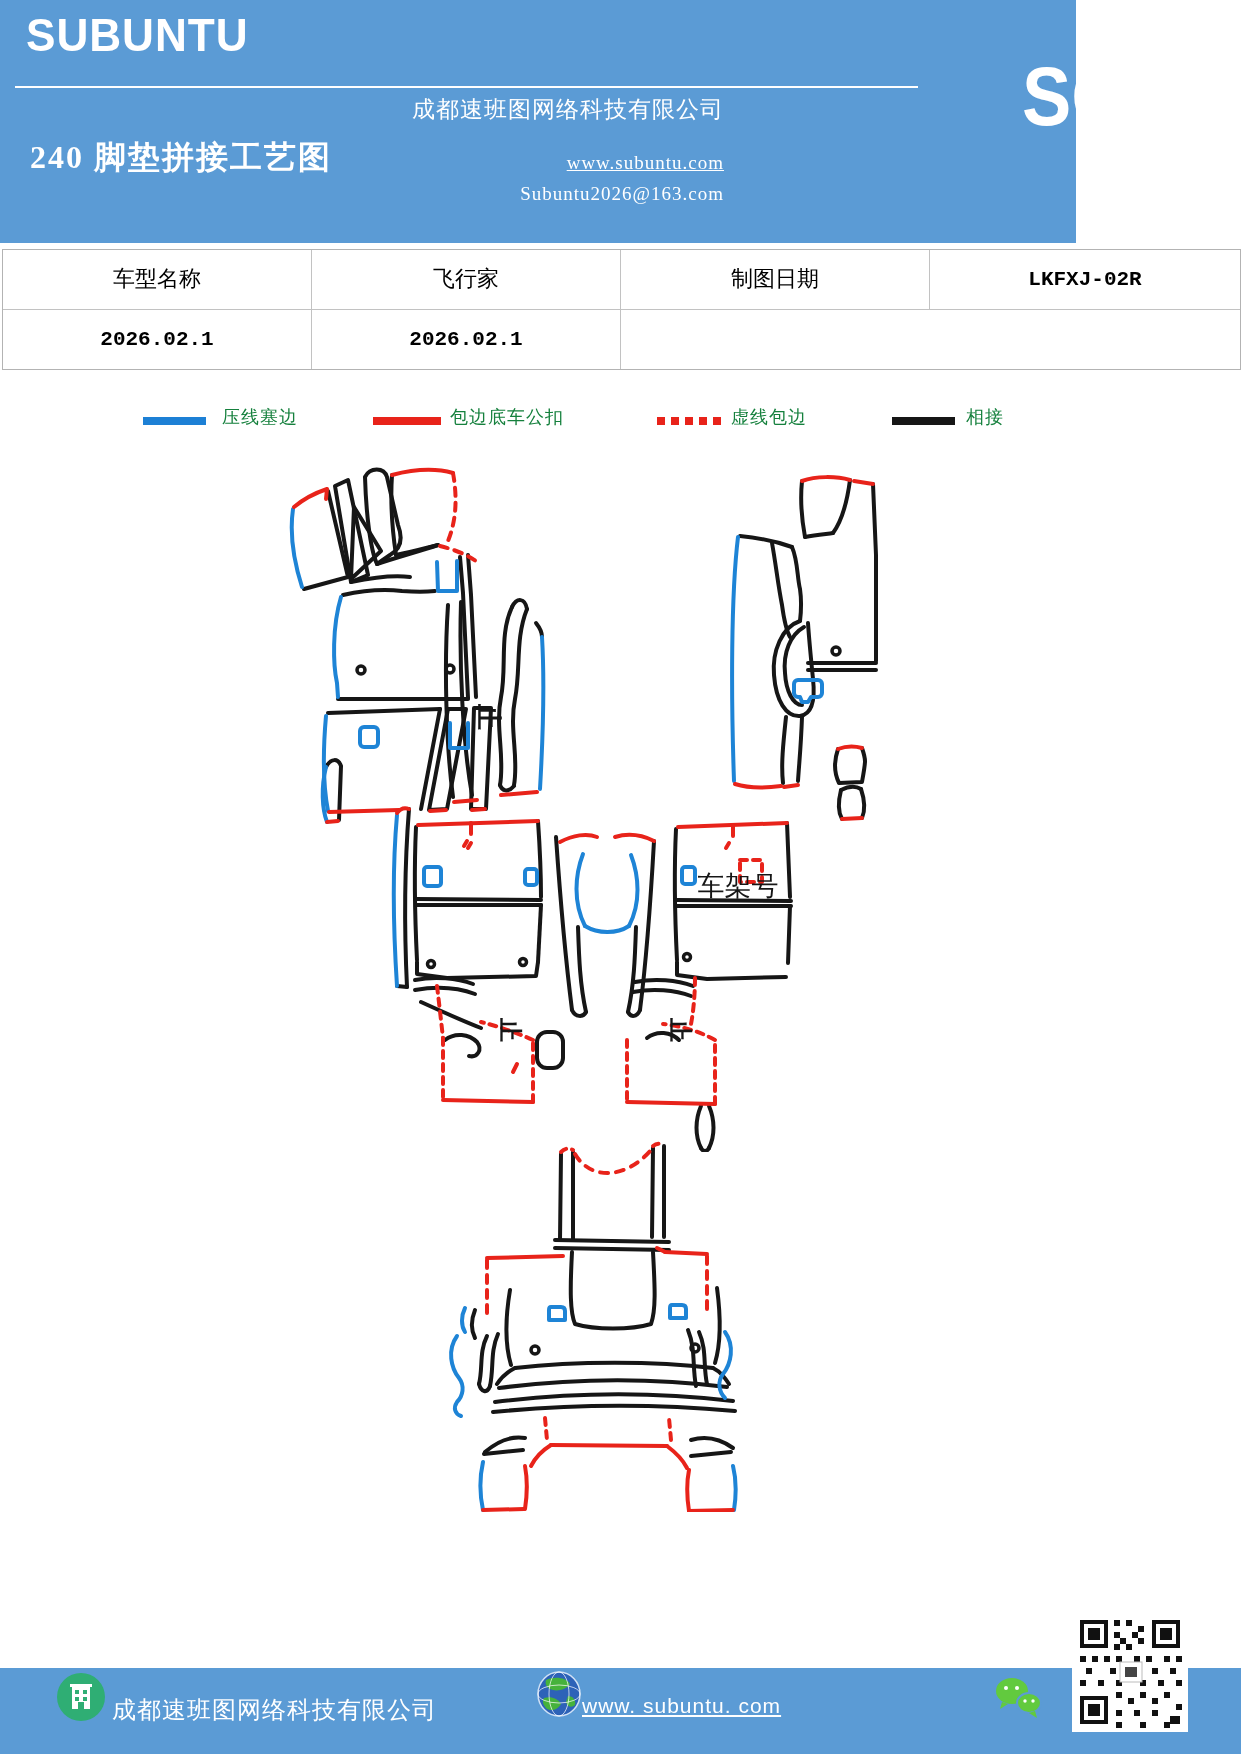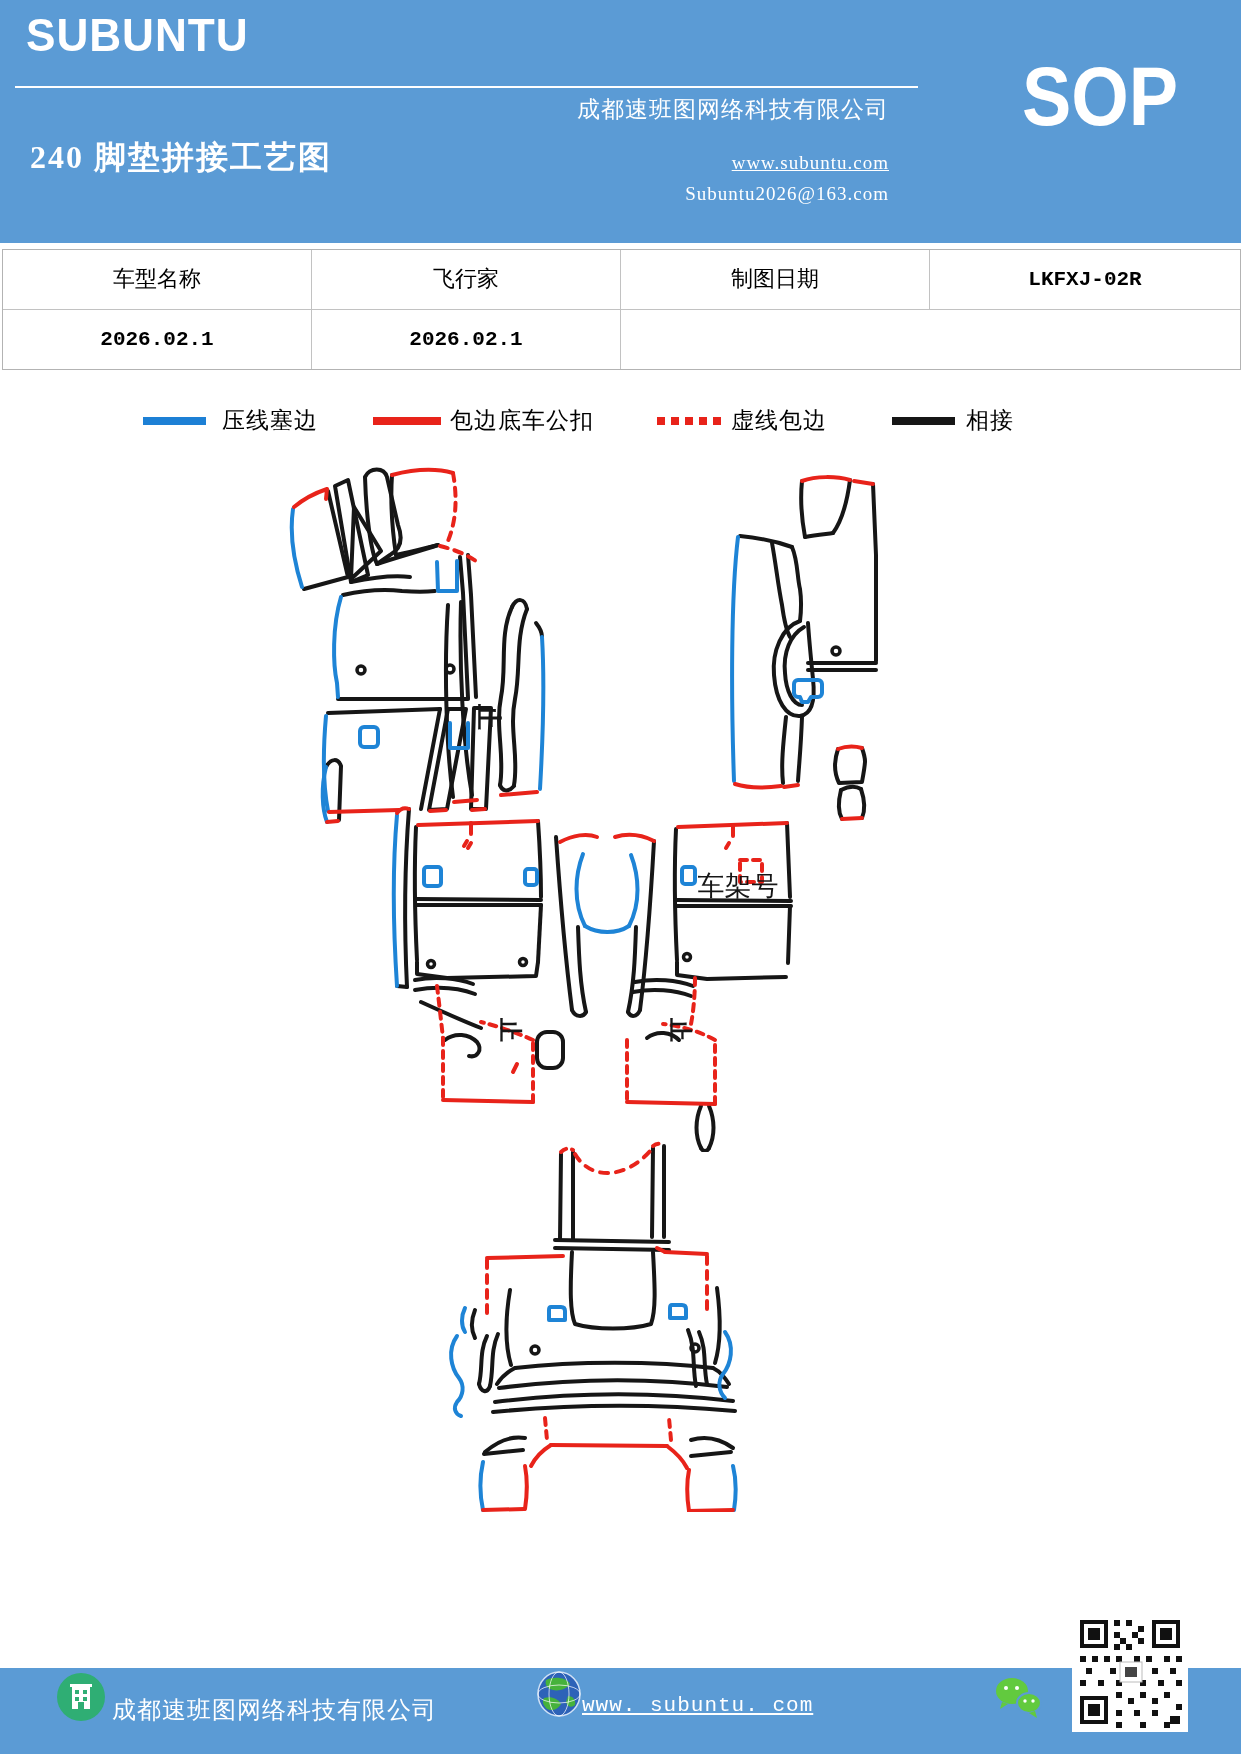--- a/index.html
+++ b/index.html
@@ -1,19 +1,19 @@
 <!DOCTYPE html>
 <html><head>
 <meta charset="utf-8">
 <style>
   html,body{margin:0;padding:0;background:#e9e9e9;}
   .page{position:relative;width:1241px;height:1754px;background:#ffffff;margin:0 auto;
         font-family:"Liberation Serif",serif;overflow:hidden;}
   
-  .header{position:absolute;left:0;top:0;width:1241px;height:243px;background:#5b9bd5;color:#fff;}
+  .header{position:absolute;left:0;top:0;width:1076px;height:243px;background:#5b9bd5;color:#fff;}
   .brand{position:absolute;left:26px;top:8px;font-family:"Liberation Sans",sans-serif;
          font-weight:bold;font-size:46px;letter-spacing:1px;transform:scaleX(.96);transform-origin:left;}
   .header-rule{position:absolute;left:15px;top:86px;width:903px;height:2px;background:#ffffff;}
   .doc-title{position:absolute;left:30px;top:136px;font-size:32px;font-weight:bold;letter-spacing:2px;}
   .hd-company{position:absolute;right:352px;top:94px;font-size:23px;letter-spacing:1px;}
   .hd-site{position:absolute;right:352px;top:152px;font-size:19px;text-decoration:underline;letter-spacing:1px;}
   .hd-mail{position:absolute;right:352px;top:183px;font-size:19px;letter-spacing:1px;}
   .sop{position:absolute;left:1022px;top:48px;font-family:"Liberation Sans",sans-serif;
        font-weight:bold;font-size:84px;transform:scaleX(.88);transform-origin:left;}
   
@@ -21,30 +21,30 @@
               display:grid;grid-template-columns:309px 309px 309px 1fr;grid-template-rows:1fr 1fr;
               border:1px solid #b3b3b3;}
   .cell{border-right:1px solid #c2c2c2;border-bottom:1px solid #c2c2c2;
         display:flex;align-items:center;justify-content:center;font-size:22px;color:#000;}
   .cell:nth-child(4n){border-right:none;}
   .cell:nth-child(n+5){border-bottom:none;}
   .cell.val{font-family:Liberation Mono, monospace;font-weight:bold;font-size:21px;}
   
   .legend{position:absolute;left:0;top:403px;width:1241px;height:40px;}
   .lg-swatch{position:absolute;top:14px;height:8px;}
-  .lg-label{position:absolute;top:2px;font-size:23px;color:#000000;letter-spacing:1px;}
+  .lg-label{position:absolute;top:2px;font-size:18px;color:#15803d;letter-spacing:1px;}
   
   .dg{position:absolute;}
   .dg svg{display:block;}
   .stroke{fill:none;stroke-linecap:round;stroke-linejoin:round;}
   
   .footer{position:absolute;left:0;top:1668px;width:1241px;height:86px;background:#5b9bd5;}
   .ft-company{position:absolute;left:112px;top:26px;color:#fff;font-size:24px;letter-spacing:1px;}
   .ft-site{position:absolute;left:582px;top:26px;color:#fff;font-size:21px;text-decoration:underline;
-           font-family:Liberation Mono, monospace;letter-spacing:1px;}
+           font-family:Liberation Sans, sans-serif;letter-spacing:1px;}
   .ft-icon{position:absolute;}
   .qr{position:absolute;left:1072px;top:1612px;width:116px;height:120px;background:#fff;}
 </style>
 </head>
 <body>
 
 <div class="page">
 
   <div class="header">
     <div class="brand">SUBUNTU</div>

